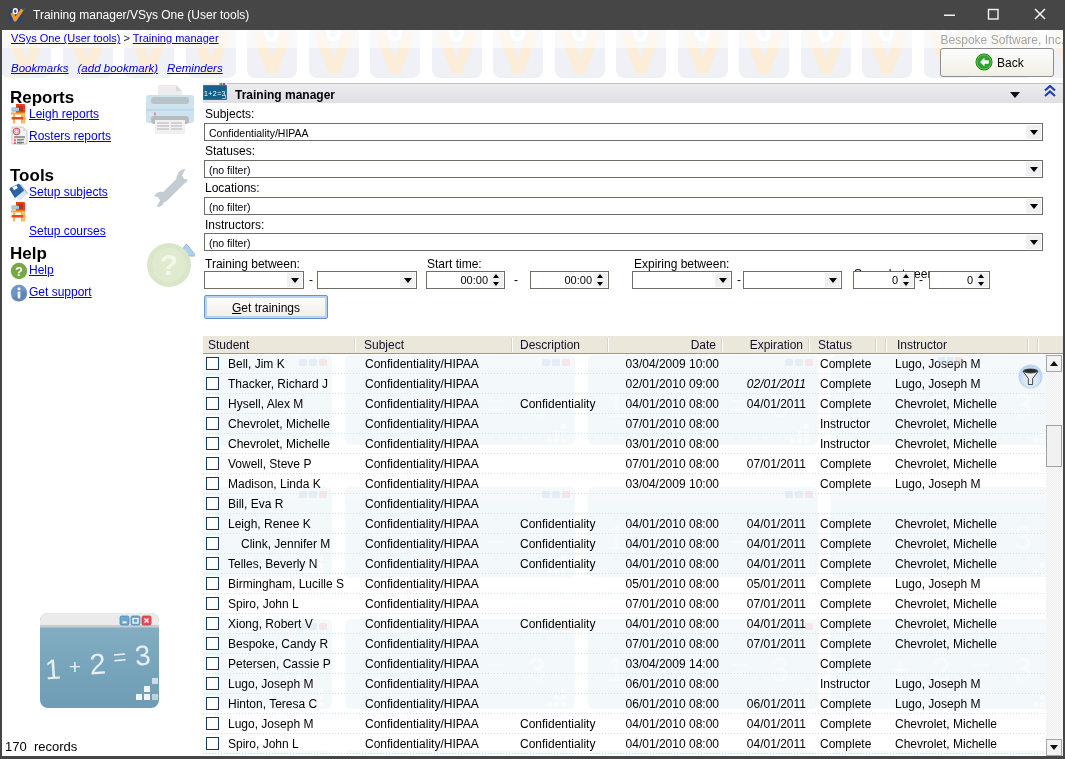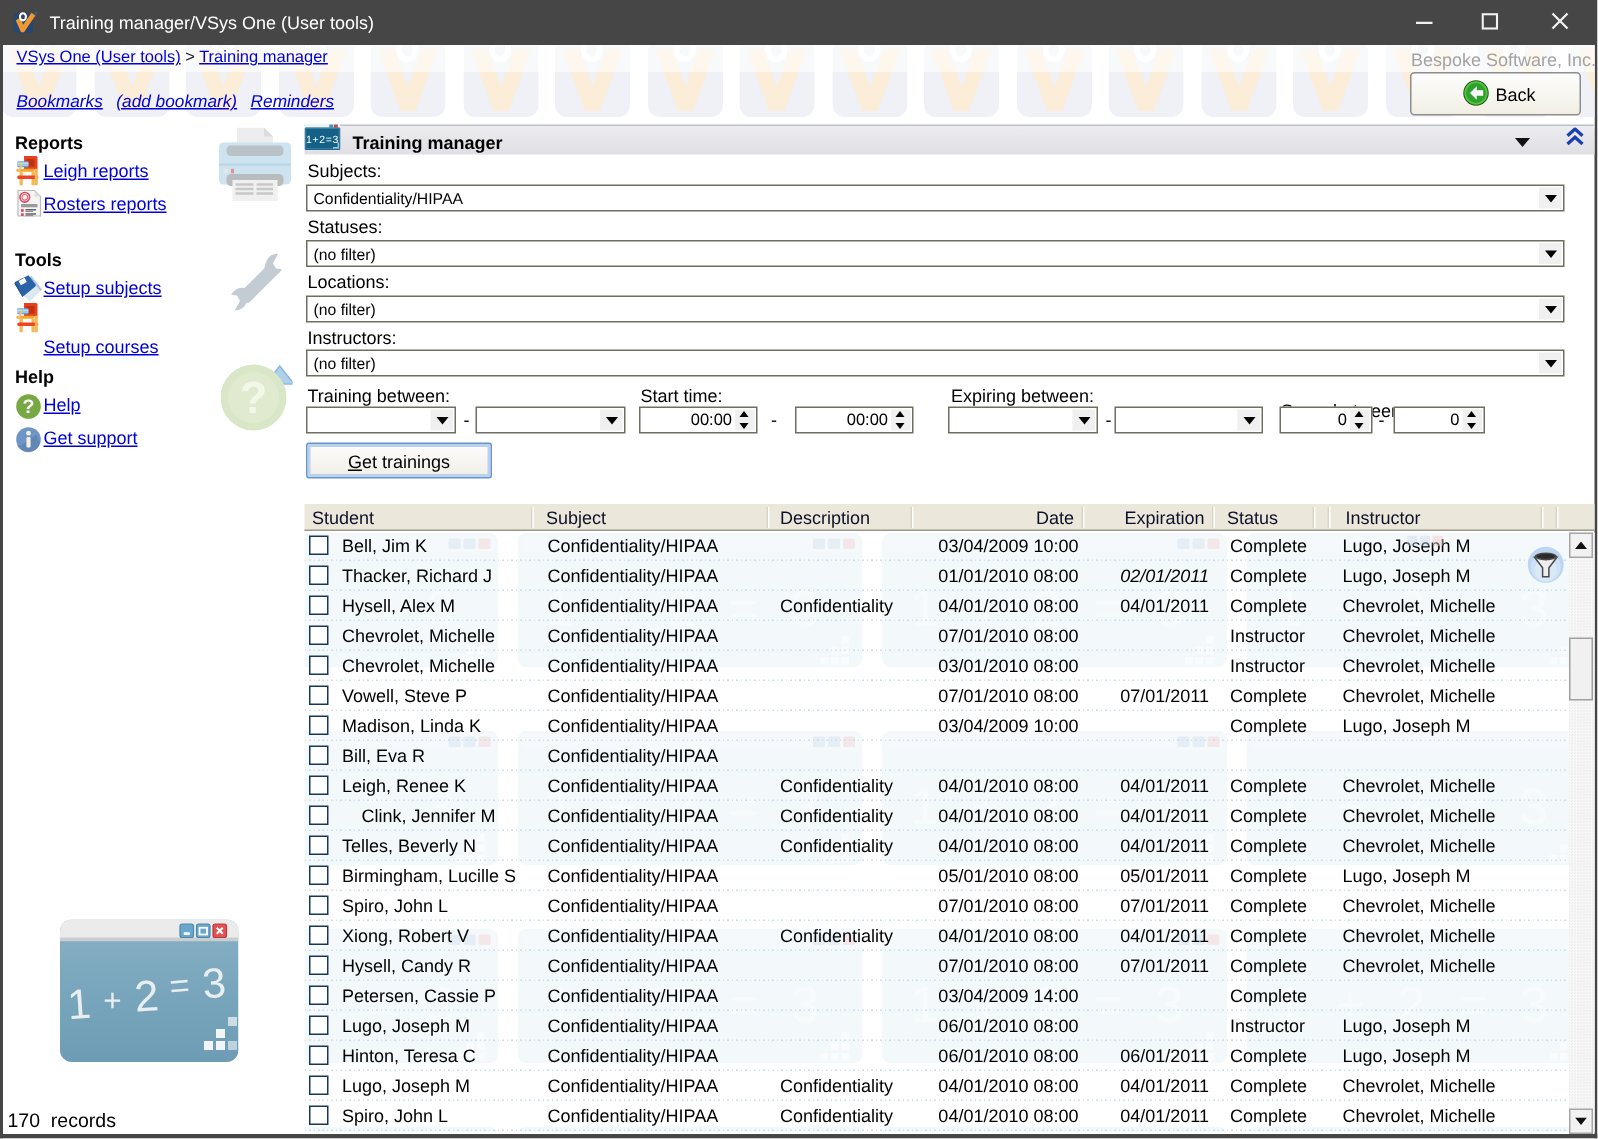--- a/index.html
+++ b/index.html
@@ -24,21 +24,21 @@
 #crumbs { left:11px; top:32px; font-size:11px; color:#222; }
 #bookmarks { left:11px; top:62px; font-size:11.5px; font-style:italic; }
 #bookmarks a { margin-right:9px; }
 #bespoke { left:844px; top:33px; width:220px; text-align:right; font-size:12px; color:#a3a3a3; }
 #backbtn { left:940px; top:48px; width:114px; height:29px; border:1px solid #8e8e8e; border-radius:3px;
   background:linear-gradient(#fdfdfd,#f1efe4); font-size:12px; color:#000; }
 #backbtn .bt { position:absolute; left:56px; top:7px; }
 
 
 #sidebar { left:2px; top:85px; width:201px; height:671px; background:#fff; }
-.shead { position:absolute; left:10px; font-size:12px; font-weight:bold; color:#000; }
+.shead { position:absolute; left:10px; font-size:17px; font-weight:bold; color:#000; }
 .slink { position:absolute; left:29px; font-size:12px; }
 #records { left:5px; top:739px; font-size:13px; color:#000; }
 
 
 #phead { left:203px; top:83px; width:860px; height:20px;
   background:linear-gradient(#ededf0,#dfdfe4); border-top:1px solid #bcbfc5; }
 #phead .ptitle { position:absolute; left:32px; top:4px; font-size:12px; font-weight:bold; color:#000; }
 .flabel { position:absolute; font-size:12px; color:#000; left:205px; }
 .dd { position:absolute; left:204px; width:839px; height:18px; border:1px solid #6e6e62; background:#fff; }
 .dd .txt { position:absolute; left:4px; top:3px; font-size:10.5px; }
@@ -526,21 +526,21 @@
       <span class="cell" style="left:405px; width:111px; text-align:right;">03/04/2009 10:00</span>
       <span class="cell" style="left:519px; width:84px; text-align:right;"></span>
       <span class="cell" style="left:617px;">Complete</span>
       <span class="cell" style="left:692px;">Lugo, Joseph M</span>
     </div>
     <div class="trow" style="top: 20px;">
       <span class="cb"></span>
       <span class="cell" style="left:25px;">Thacker, Richard J</span>
       <span class="cell" style="left:162px;">Confidentiality/HIPAA</span>
       <span class="cell" style="left:317px;"></span>
-      <span class="cell" style="left:405px; width:111px; text-align:right;">01/01/2010 08:00</span>
+      <span class="cell" style="left:405px; width:111px; text-align:right;">02/01/2010 09:00</span>
       <span class="cell" style="left:519px; width:84px; text-align:right;font-style:italic;">02/01/2011</span>
       <span class="cell" style="left:617px;">Complete</span>
       <span class="cell" style="left:692px;">Lugo, Joseph M</span>
     </div>
     <div class="trow" style="top: 40px;">
       <span class="cb"></span>
       <span class="cell" style="left:25px;">Hysell, Alex M</span>
       <span class="cell" style="left:162px;">Confidentiality/HIPAA</span>
       <span class="cell" style="left:317px;">Confidentiality</span>
       <span class="cell" style="left:405px; width:111px; text-align:right;">04/01/2010 08:00</span>
@@ -653,21 +653,21 @@
       <span class="cell" style="left:25px;">Xiong, Robert V</span>
       <span class="cell" style="left:162px;">Confidentiality/HIPAA</span>
       <span class="cell" style="left:317px;">Confidentiality</span>
       <span class="cell" style="left:405px; width:111px; text-align:right;">04/01/2010 08:00</span>
       <span class="cell" style="left:519px; width:84px; text-align:right;">04/01/2011</span>
       <span class="cell" style="left:617px;">Complete</span>
       <span class="cell" style="left:692px;">Chevrolet, Michelle</span>
     </div>
     <div class="trow" style="top: 280px;">
       <span class="cb"></span>
-      <span class="cell" style="left:25px;">Hysell, Candy R</span>
+      <span class="cell" style="left:25px;">Bespoke, Candy R</span>
       <span class="cell" style="left:162px;">Confidentiality/HIPAA</span>
       <span class="cell" style="left:317px;"></span>
       <span class="cell" style="left:405px; width:111px; text-align:right;">07/01/2010 08:00</span>
       <span class="cell" style="left:519px; width:84px; text-align:right;">07/01/2011</span>
       <span class="cell" style="left:617px;">Complete</span>
       <span class="cell" style="left:692px;">Chevrolet, Michelle</span>
     </div>
     <div class="trow" style="top: 300px;">
       <span class="cb"></span>
       <span class="cell" style="left:25px;">Petersen, Cassie P</span>

